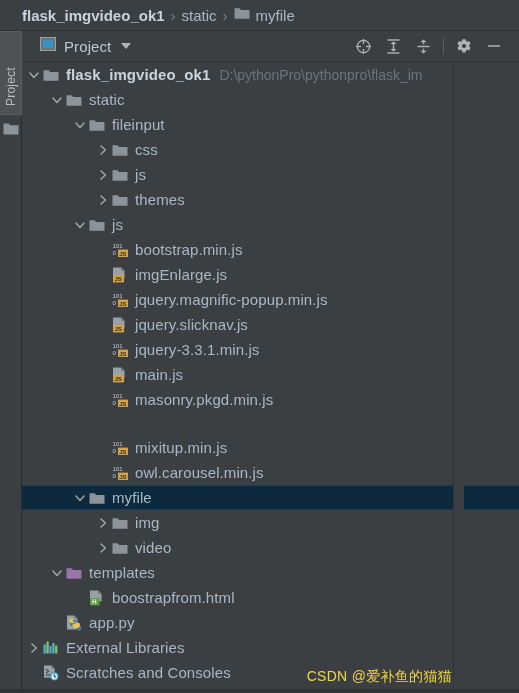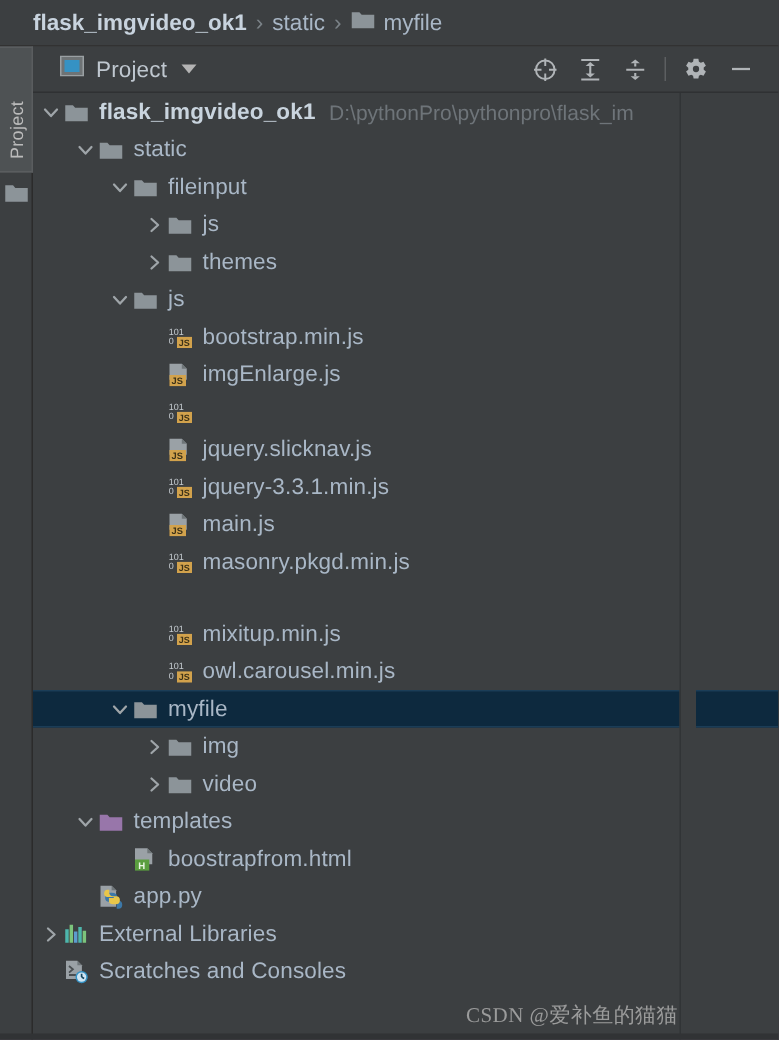--- a/index.html
+++ b/index.html
@@ -111,22 +111,22 @@
 
   
   .scroll-strip {
     position: absolute; right: 0; top: 62px; width: 11px; height: 631px;
     background: #3c3f41; border-left: 1px solid #313436;
   }
 
   
   .watermark {
     position: absolute; right: 12px; bottom: 7px;
-    font-size: 14px; color: #a3a3a3; opacity: .92;
-    font-family: Liberation Serif, serif;
+    font-size: 14px; color: #fde047; opacity: .92;
+    font-family: Liberation Sans, sans-serif;
     letter-spacing: .3px;
   }
   .bottom-edge {
     position: absolute; left: 0; bottom: 0; width: 519px; height: 4px;
     background: #313335;
   }
 </style>
 </head>
 <body>
 
@@ -259,20 +259,33 @@
         <span class="arrow">
           <svg width="12" height="12" viewBox="0 0 12 12">
             <path d="M4 2 L8.4 6 L4 10" fill="none" stroke="#9fa5a9" stroke-width="1.5" stroke-linecap="round" stroke-linejoin="round"></path>
           </svg>
         </span>
         <span class="icon-cell">
           <svg width="16" height="14" viewBox="0 0 16 14">
             <path d="M0.5 2.2 h5.1 l1.5 1.7 h8.4 v8.9 h-15 z" fill="#8c9499"></path>
           </svg>
         </span>
+        <span class="label">css</span>
+      </div>
+      <div class="row" style="padding-left: 73px;">
+        <span class="arrow">
+          <svg width="12" height="12" viewBox="0 0 12 12">
+            <path d="M4 2 L8.4 6 L4 10" fill="none" stroke="#9fa5a9" stroke-width="1.5" stroke-linecap="round" stroke-linejoin="round"></path>
+          </svg>
+        </span>
+        <span class="icon-cell">
+          <svg width="16" height="14" viewBox="0 0 16 14">
+            <path d="M0.5 2.2 h5.1 l1.5 1.7 h8.4 v8.9 h-15 z" fill="#8c9499"></path>
+          </svg>
+        </span>
         <span class="label">js</span>
       </div>
       <div class="row" style="padding-left: 73px;">
         <span class="arrow">
           <svg width="12" height="12" viewBox="0 0 12 12">
             <path d="M4 2 L8.4 6 L4 10" fill="none" stroke="#9fa5a9" stroke-width="1.5" stroke-linecap="round" stroke-linejoin="round"></path>
           </svg>
         </span>
         <span class="icon-cell">
           <svg width="16" height="14" viewBox="0 0 16 14">
@@ -321,20 +334,21 @@
       <div class="row" style="padding-left: 73px;">
         <span class="arrow-spacer"></span>
         <span class="icon-cell">
           <svg width="17" height="16" viewBox="0 0 17 16">
             <text x="0.5" y="6" font-family="Liberation Sans, sans-serif" font-size="6" fill="#c6ccd1">101</text>
             <text x="0.5" y="12.6" font-family="Liberation Sans, sans-serif" font-size="6" fill="#c6ccd1">0</text>
             <rect x="6" y="7.6" width="10" height="7.4" fill="#d2a24c"></rect>
             <text x="7.2" y="13.6" font-family="Liberation Sans, sans-serif" font-weight="bold" font-size="6" fill="#3d3218">JS</text>
           </svg>
         </span>
+        <span class="label">jquery.magnific-popup.min.js</span>
       </div>
       <div class="row" style="padding-left: 73px;">
         <span class="arrow-spacer"></span>
         <span class="icon-cell">
           <svg width="17" height="16" viewBox="0 0 17 16">
             <path d="M1 0.5 h8.2 l3.3 3.3 v7.4 h-11.5 z" fill="#9aa1a6"></path>
             <path d="M9.2 0.5 v3.3 h3.3 z" fill="#6f7679"></path>
             <rect x="1" y="8" width="11" height="7.4" fill="#d2a24c"></rect>
             <text x="2.4" y="14" font-family="Liberation Sans, sans-serif" font-weight="bold" font-size="6.2" fill="#3d3218">JS</text>
           </svg>

